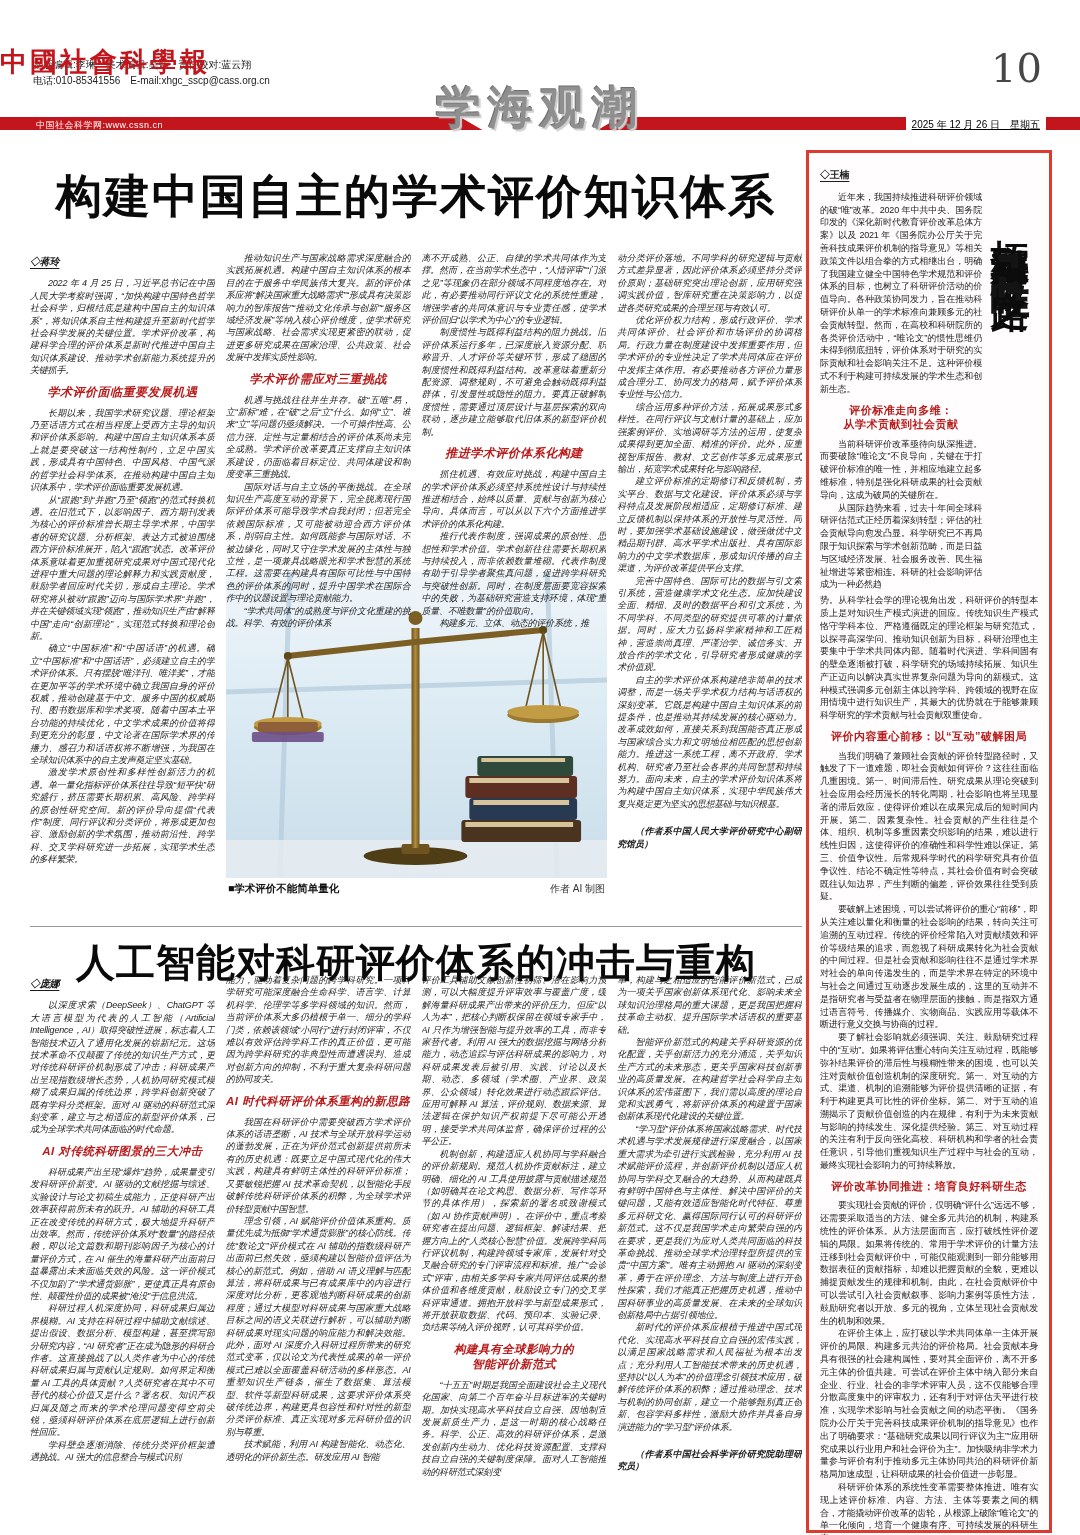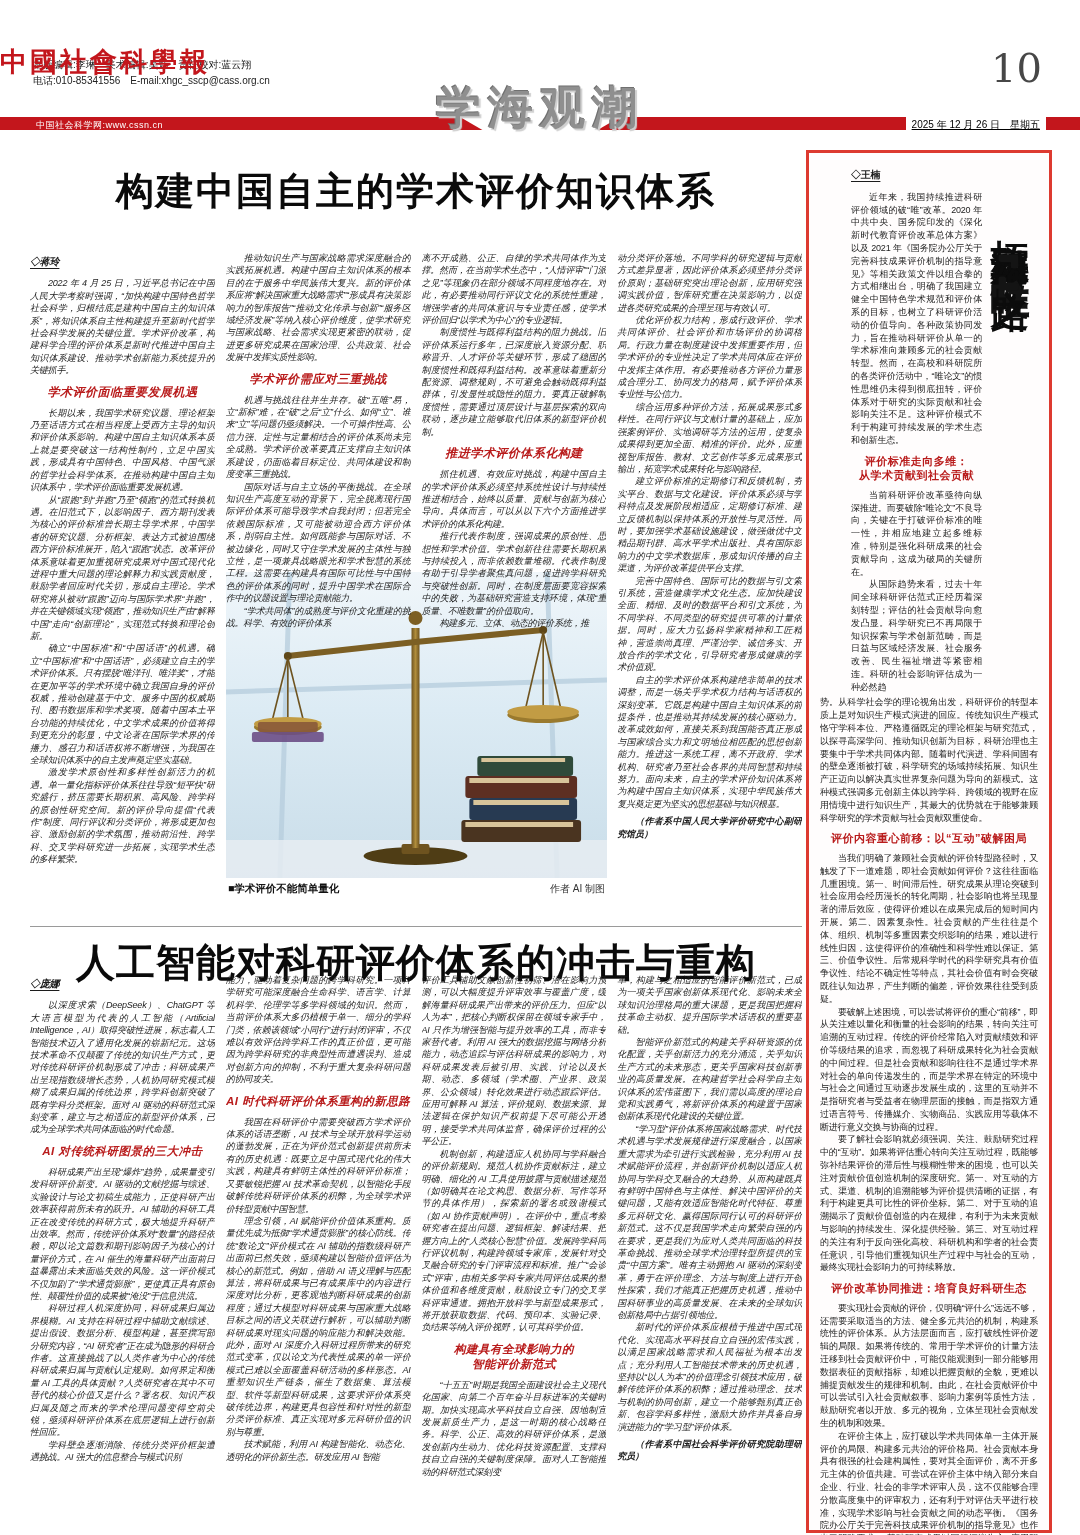--- a/index.html
+++ b/index.html
@@ -26,42 +26,42 @@
   .cols{display:flex;gap:11px;height:100%;}
   .col{flex:1;min-width:0;overflow:hidden;text-align:justify;font-size:9px;line-height:12.4px;
     letter-spacing:-0.2px;position:relative;z-index:2;font-style:italic;}
   .bi{margin:0;}
   .bi-p{text-indent:2em;}
   .bi-c{text-indent:0;}
   .bi-h{font-size:12px;font-weight:bold;text-align:center;text-indent:0;margin:8px 0 7px;
     letter-spacing:0.5px;line-height:15px;white-space:pre-line;color:#b91c1c;}
   .bi-by{text-indent:0;font-size:10px;font-weight:600;margin:4px 0 9px;
     text-decoration:underline;text-underline-offset:3px;}
-  .bi-a{font-weight:bold;text-indent:2em;margin-top:5px;}
+  .bi-a{font-weight:bold;text-indent:2em;margin-top:15px;}
   
   .a1-title{position:absolute;top:166px;left:30px;width:772px;text-align:center;
-    font-size:38px;font-weight:900;letter-spacing:2px;color:#0a0a0a;}
+    font-size:46px;font-weight:900;letter-spacing:2px;color:#0a0a0a;}
   .a1-body{position:absolute;top:252px;left:30px;width:772px;height:668px;}
   .image-block{position:absolute;left:196px;top:320px;width:381px;height:328px;z-index:1;
     display:flex;flex-direction:column;background:#fff;}
   .image-block svg{display:block;width:100%;height:306px;}
   .caption-row{height:22px;display:flex;align-items:center;justify-content:space-between;
     background:#fff;padding:0 2px;}
   .caption-main{font-size:10.5px;font-weight:bold;color:#111;}
   .caption-credit{font-size:10px;color:#333;text-align:center;}
   .divider{position:absolute;top:926px;left:30px;width:772px;height:1px;background:#9a9a9a;}
   
   .a2-title{position:absolute;top:936px;left:30px;width:772px;text-align:center;
     font-size:39px;font-weight:900;letter-spacing:1px;color:#0a0a0a;}
   .a2-body{position:absolute;top:974px;left:30px;width:772px;height:504px;}
   .a2-body .bi-h{font-size:11.5px;}
   
   .side-box{position:absolute;top:150px;left:806px;width:246px;height:1383px;
     border:3px solid #dd3a30;box-sizing:border-box;padding:12px 11px 8px;background:#fffdfd;}
-  .box-top{display:flex;margin-left:31px;}
+  .box-top{display:flex;}
   .box-top-text{flex:1;min-width:0;font-size:9px;line-height:12.8px;text-align:justify;
     letter-spacing:-0.2px;overflow:hidden;}
   .box-top-text .bi-h, .box-bottom .bi-h{font-size:11px;line-height:14.5px;margin:7px 0 6px;}
   .v-title{width:56px;display:flex;justify-content:center;}
   .v-title-text{writing-mode:vertical-rl;text-orientation:upright;font-weight:900;
     font-size:38px;line-height:52px;letter-spacing:5px;margin-top:44px;color:#0c0c0c;}
   .hollow{color:#ffffff;-webkit-text-stroke:1.6px #141414;text-shadow:0 0 0.5px #141414;}
   .box-bottom{font-size:9px;line-height:12.8px;text-align:justify;letter-spacing:-0.2px;
     margin-top:3px;overflow:hidden;}
 </style>

